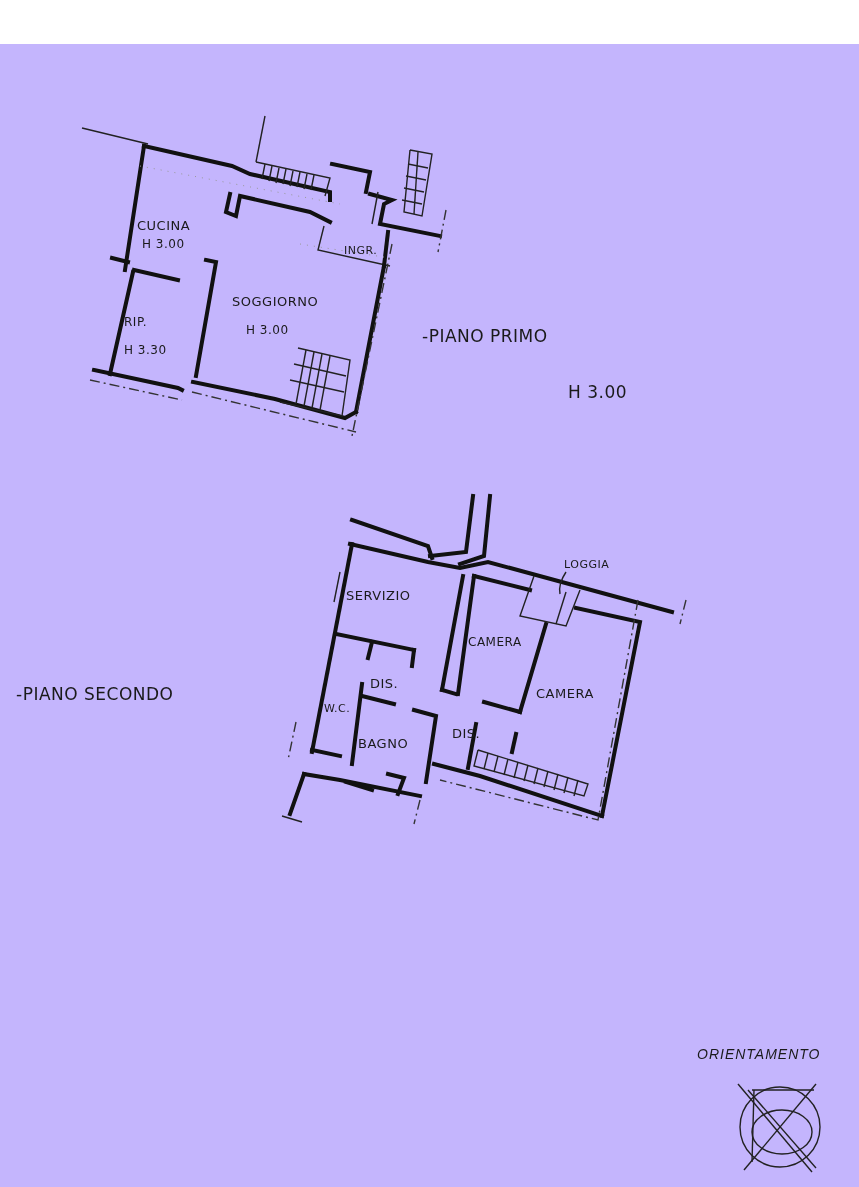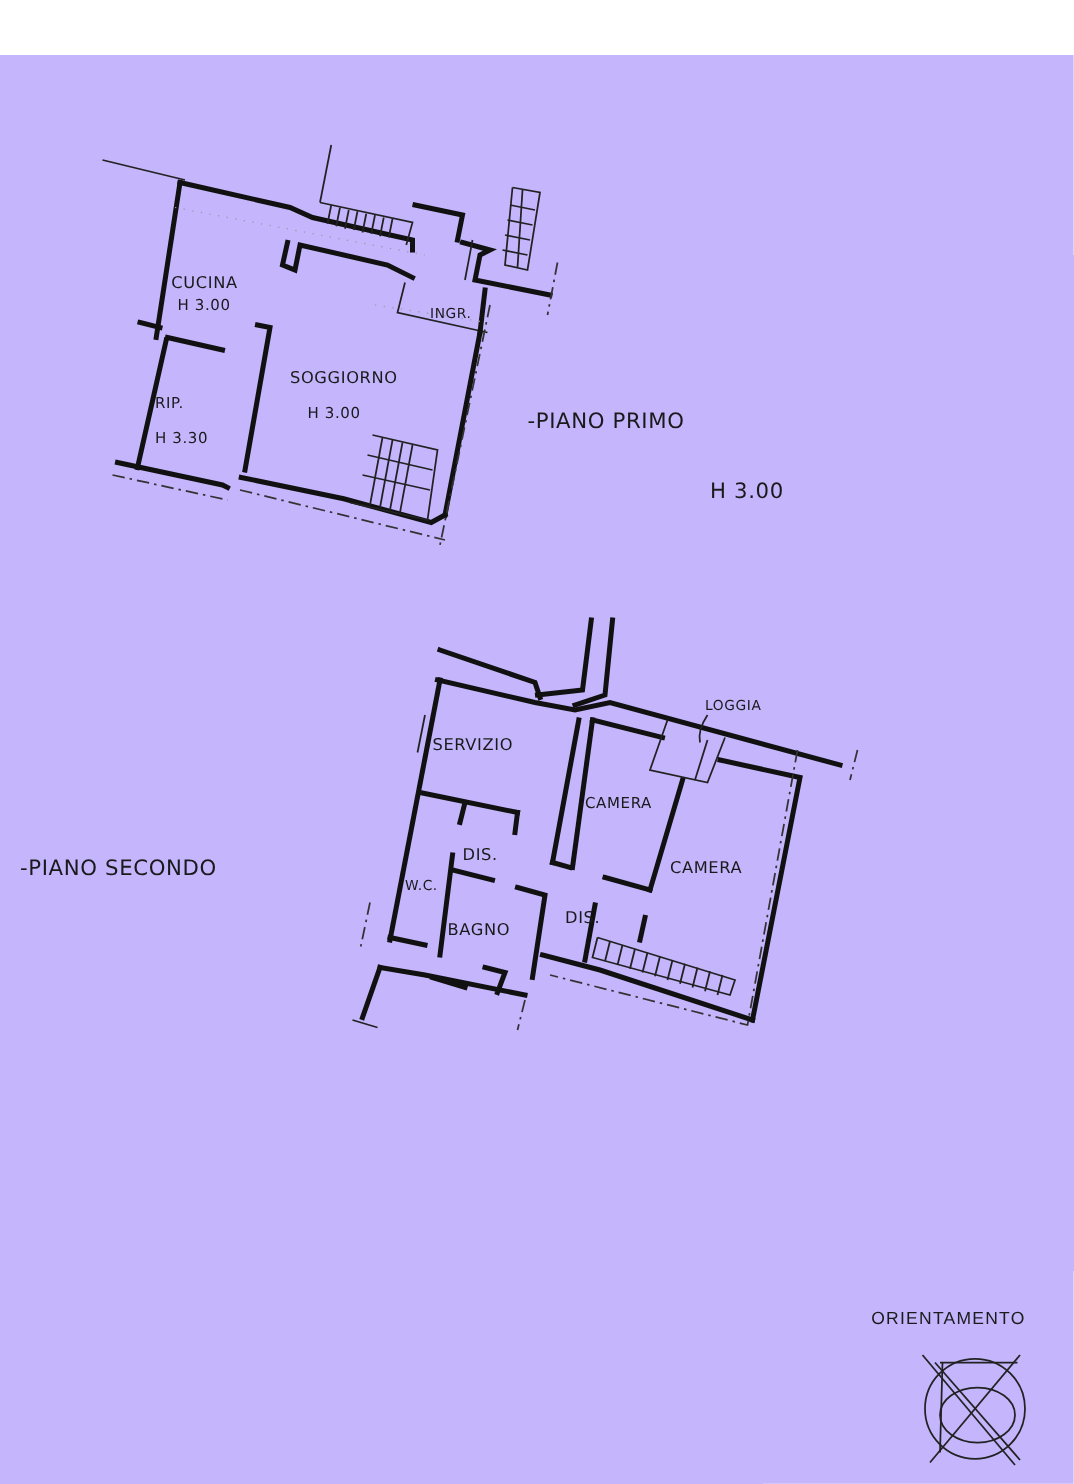--- a/index.html
+++ b/index.html
@@ -6,21 +6,21 @@
   body { width: 859px; height: 1187px; position: relative; overflow: hidden;
          font-family: "Liberation Sans", sans-serif; }
   .sheet { position: absolute; left: 0; top: 0; width: 859px; height: 1187px; background: #c4b5fd; margin-top: 44px; }
   svg.plan { position: absolute; left: 0; top: 0; }
   .hand { font-family: "DejaVu Sans", sans-serif; fill: #1a1a1a; letter-spacing: 0.5px; }
   .wall { stroke: #111; stroke-width: 4; fill: none; stroke-linecap: square; }
   .thin { stroke: #222; stroke-width: 1.4; fill: none; }
   .dash { stroke: #333; stroke-width: 1.4; fill: none; stroke-dasharray: 10 4 2 4; }
   .dots { stroke: #999; stroke-width: 1; fill: none; stroke-dasharray: 1 6; }
   .orient-label { position: absolute; left: 697px; top: 1002px; font-size: 14px;
-                  letter-spacing: 1px; color: #1b1b1b; }
+                  font-style: italic; letter-spacing: 1px; color: #1b1b1b; }
 </style>
 </head>
 <body>
 
 <div class="sheet">
 
   <svg class="plan" width="859" height="1187" viewBox="0 0 859 1187">
 
     <g>
 

